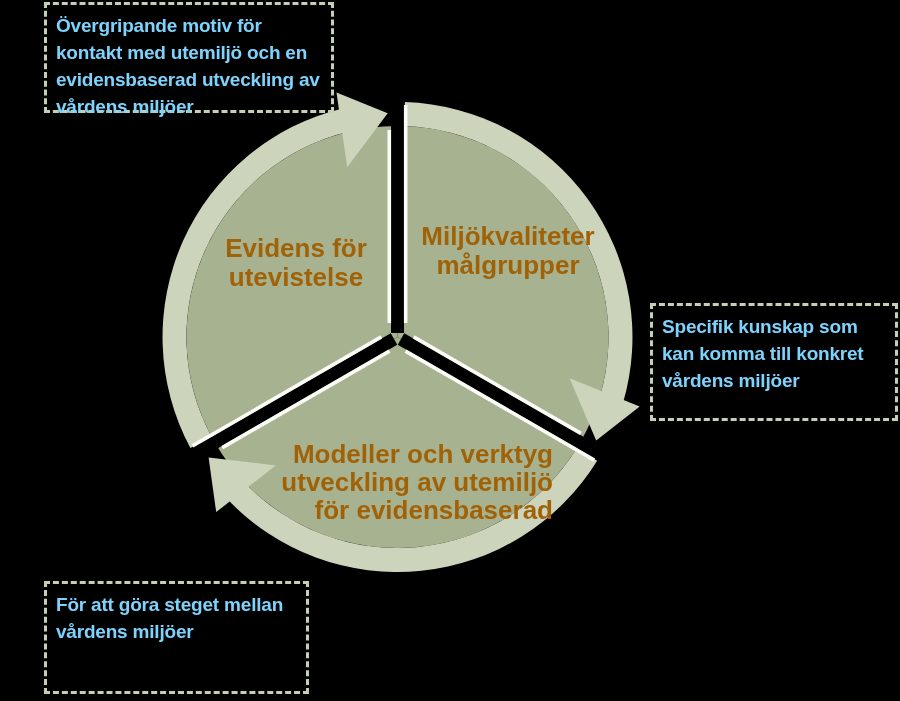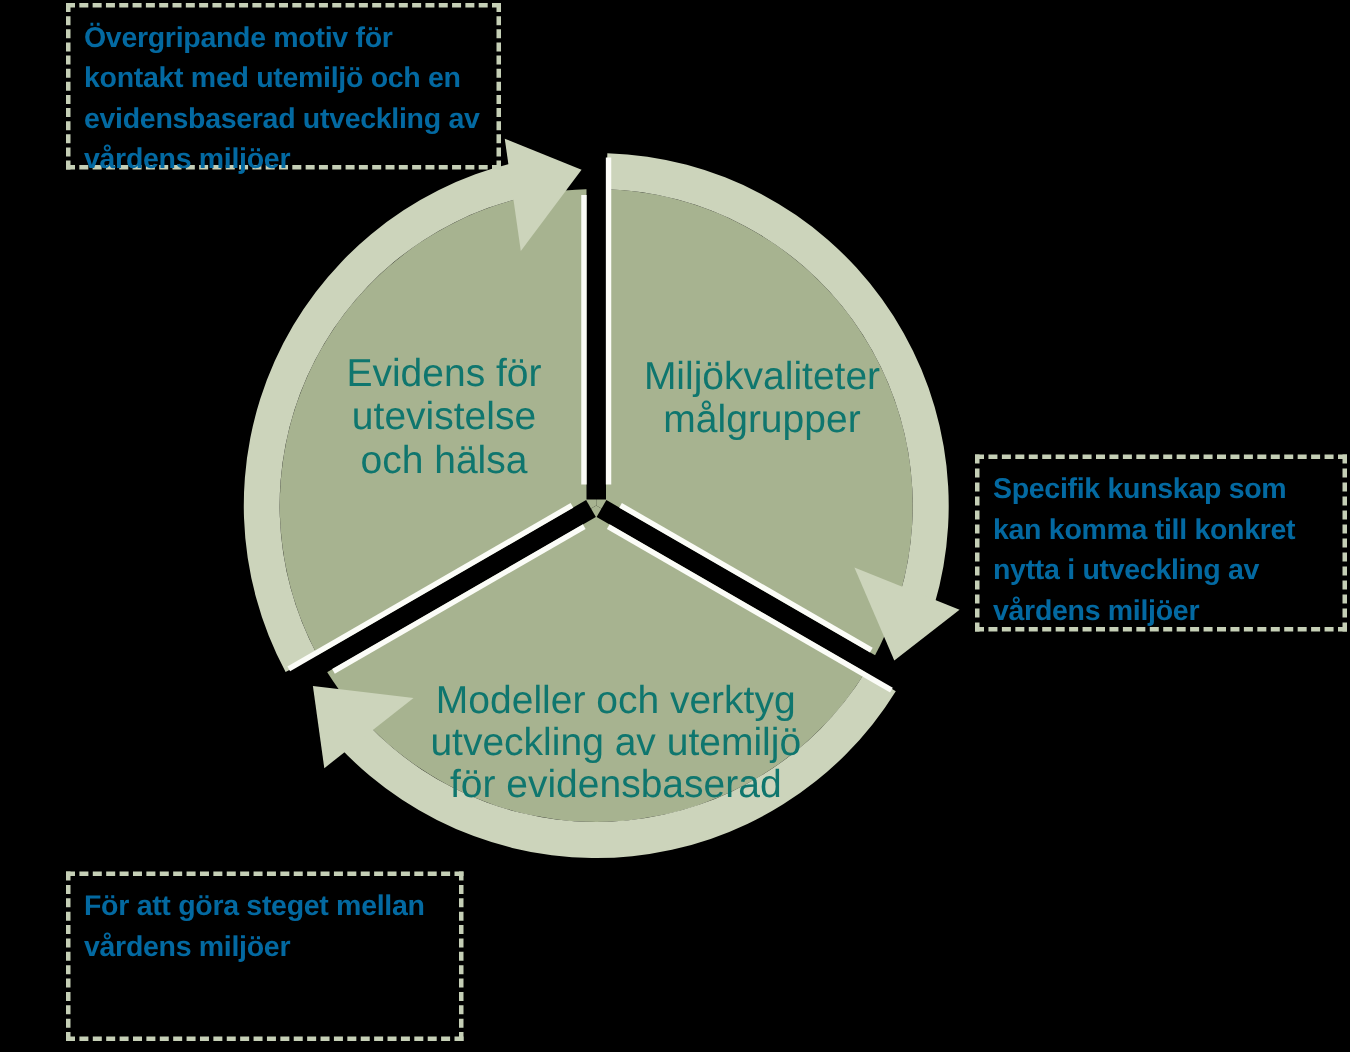--- a/index.html
+++ b/index.html
@@ -2,28 +2,28 @@
 <html><head>
 <meta charset="utf-8">
 <style>
   html,body{margin:0;padding:0;background:#000;}
   #stage{
     position:relative;width:900px;height:701px;overflow:hidden;
     background:#000;font-family:"Liberation Sans",sans-serif;
   }
   #cycle-svg{position:absolute;left:0;top:0;}
   .seg-label{
-    position:absolute;text-align:center;color:#0f766e;
-    font-size:26px;line-height:29px;font-weight:400;
+    position:absolute;text-align:center;color:#a16207;
+    font-size:26px;line-height:29px;font-weight:700;
   }
   .anno-box{
     position:absolute;box-sizing:border-box;
     border:3px dashed #c5cfb6;
     padding:7px 9px;
-    color:#0369a1;font-weight:bold;font-size:19px;line-height:27px;
+    color:#7dd3fc;font-weight:bold;font-size:19px;line-height:27px;
     letter-spacing:-0.2px;
   }
   .anno-line,.seg-line{white-space:nowrap;}
 </style>
 </head>
 <body>
 
 <div id="stage">
 
   <svg id="cycle-svg" width="900" height="701" viewBox="0 0 900 701">
@@ -43,45 +43,43 @@
       <line x1="381.3" y1="336.9" x2="192.5" y2="445.9" stroke="#fbfcf7" stroke-width="3.6"></line>
       <line x1="389.5" y1="351.1" x2="222.3" y2="447.6" stroke="#fbfcf7" stroke-width="3.6"></line>
       <polygon points="596.2,440.4 639.7,406.5 569.6,378.3" fill="#ccd4bb"></polygon>
       <polygon points="208.6,457.4 216.2,512.1 275.7,465.4" fill="#ccd4bb"></polygon>
       <polygon points="387.7,113.2 336.5,92.5 347.2,167.3" fill="#ccd4bb"></polygon>
     </svg>
 
   <div class="seg-label" style="left:186px;top:234px;width:220px;">
     <div class="seg-line">Evidens för</div>
     <div class="seg-line">utevistelse</div>
-    <div class="seg-line">och hälsa</div>
   </div>
 
-  <div class="seg-label" style="left:398px;top:236px;width:220px;">
+  <div class="seg-label" style="left:398px;top:222px;width:220px;">
     <div class="seg-line">Miljökvaliteter</div>
     <div class="seg-line">målgrupper</div>
   </div>
 
-  <div class="seg-label" style="left:268px;top:452px;width:285px;line-height:28px;">
+  <div class="seg-label" style="left:268px;top:440px;width:285px;line-height:28px;text-align:right;">
     <div class="seg-line">Modeller och verktyg</div>
     <div class="seg-line">utveckling av utemiljö</div>
     <div class="seg-line">för evidensbaserad</div>
   </div>
 
   <div class="anno-box" style="left:44px;top:2px;width:290px;height:111px;">
     <div class="anno-line">Övergripande motiv för</div>
     <div class="anno-line">kontakt med utemiljö och en</div>
     <div class="anno-line">evidensbaserad utveckling av</div>
     <div class="anno-line">vårdens miljöer</div>
   </div>
 
   <div class="anno-box" style="left:650px;top:303px;width:248px;height:118px;">
     <div class="anno-line">Specifik kunskap som</div>
     <div class="anno-line">kan komma till konkret</div>
-    <div class="anno-line">nytta i utveckling av</div>
     <div class="anno-line">vårdens miljöer</div>
   </div>
 
   <div class="anno-box" style="left:44px;top:581px;width:265px;height:113px;">
     <div class="anno-line">För att göra steget mellan</div>
     <div class="anno-line">vårdens miljöer</div>
   </div>
 
 </div>
 

